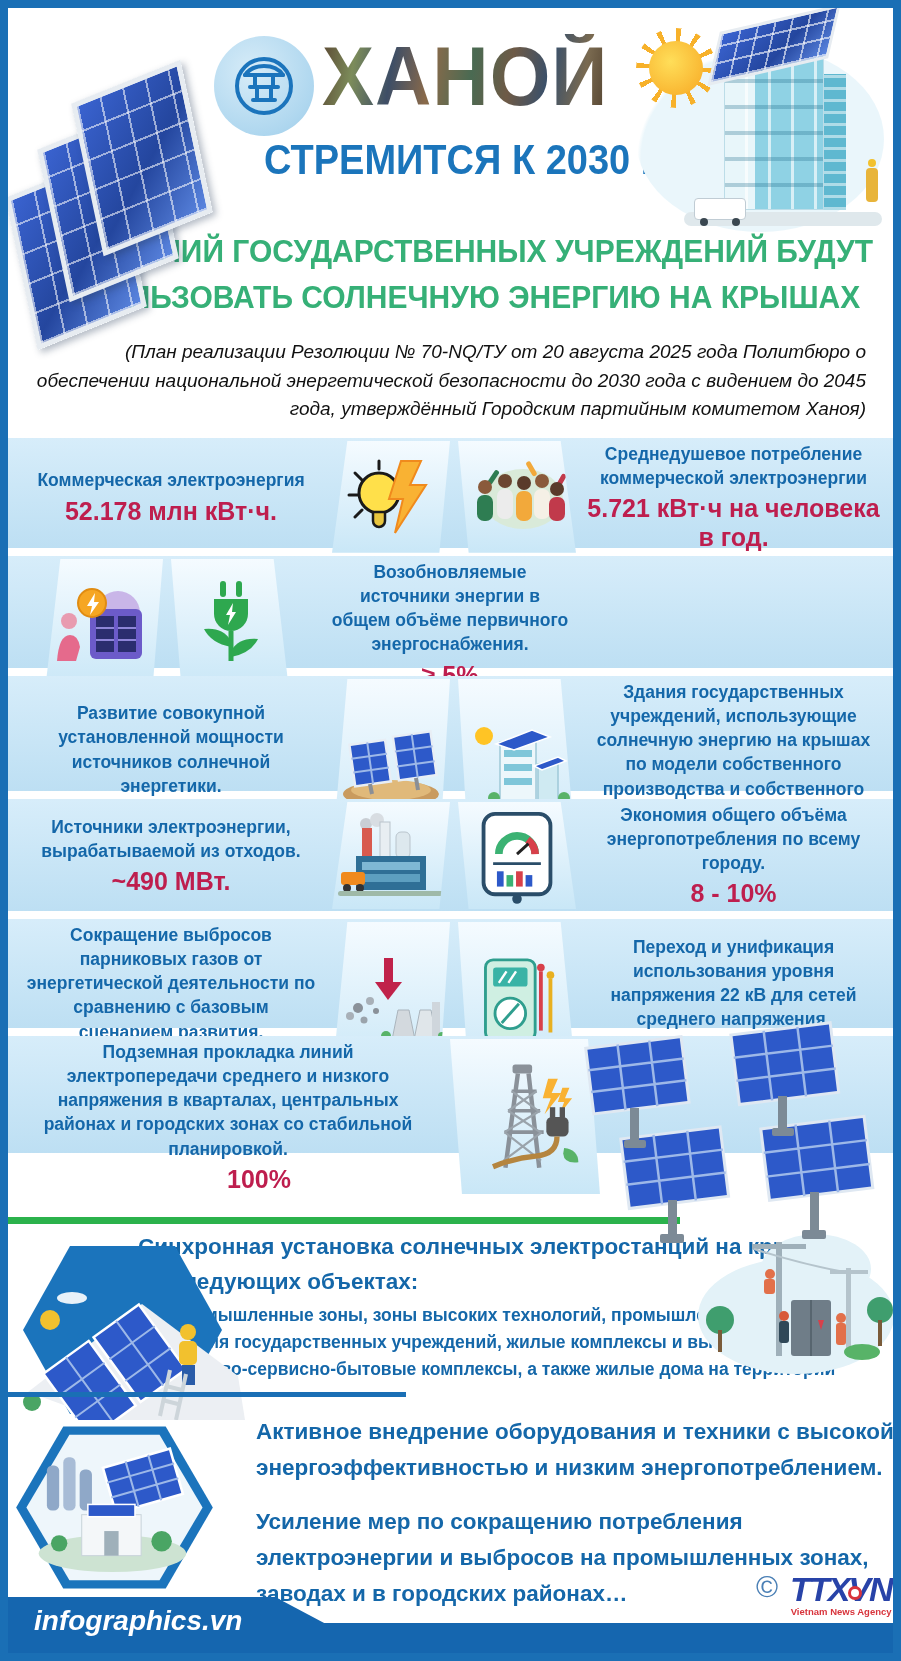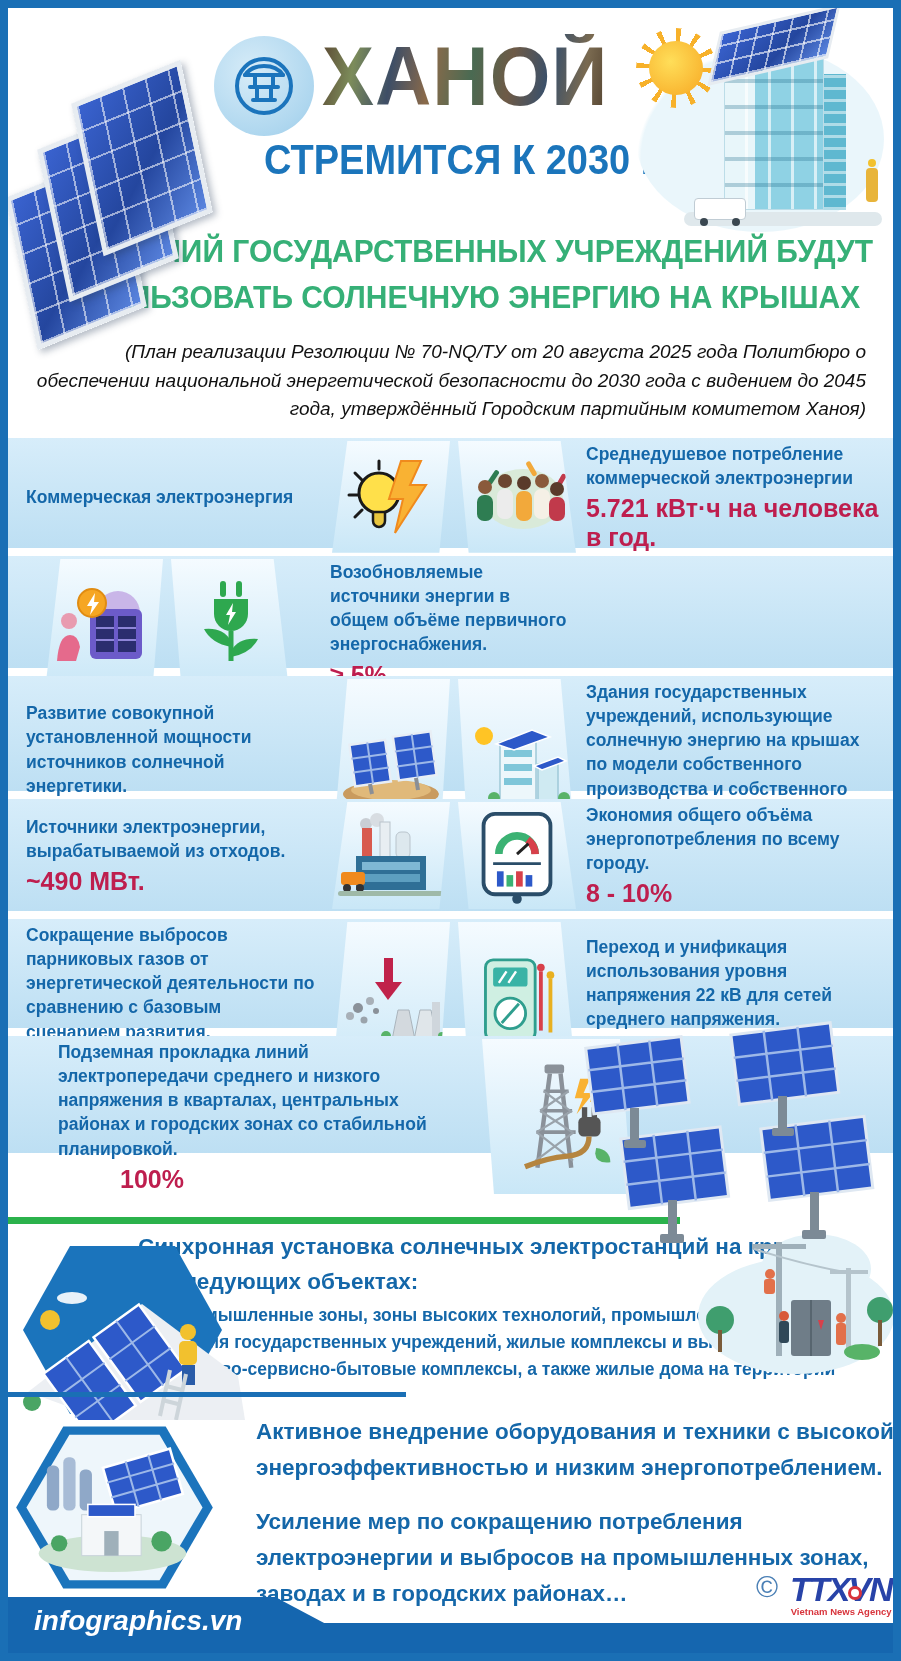--- a/index.html
+++ b/index.html
@@ -60,22 +60,22 @@
   .headline{left:18px;top:220px;width:850px;margin:0;text-align:center;font-size:30px;
             font-weight:bold;color:#36B077;line-height:1.45;transform:scaleY(1.05);transform-origin:top;}
   .subtitle{left:28px;top:330px;width:830px;margin:0;text-align:right;font-style:italic;
             font-size:19px;line-height:1.5;color:#111;}
 
   
   .rows{left:0;top:430px;width:885px;display:flex;flex-direction:column;gap:8px;}
   .row{background:linear-gradient(180deg,#D7EDFA 0%,#BDDFF3 100%);display:grid;
        grid-template-columns:318px 256px 1fr;align-items:center;position:relative;}
   .r1{height:110px}.r2{height:112px}.r3{height:115px}.r4{height:112px}.r5{height:109px}
-  .r6{height:117px;grid-template-columns:432px 170px 1fr;padding-left:32px;}
-  .cell{padding:4px 10px 4px 18px;}
+  .r6{height:117px;grid-template-columns:432px 170px 1fr;}
+  .cell{padding:4px 10px 4px 18px;text-align:center;}
   .cell.right{padding:4px 12px 4px 4px;}
   .label{margin:0;color:#1467A9;font-weight:bold;font-size:17.5px;line-height:1.38;}
   .value{margin:4px 0 0 0;color:#BE1E4E;font-weight:bold;font-size:25px;line-height:1.15;}
   .value.inline{display:inline;font-size:23px;}
   .value.indent{margin-left:62px;}
   .panels{display:flex;gap:8px;justify-content:center;align-items:stretch;height:100%;padding:3px 0;}
   .panel{width:118px;display:flex;align-items:center;justify-content:center;
          background:linear-gradient(180deg,#F5FBFF 0%,#C9E7F7 100%);}
   .pl{clip-path:polygon(13% 0,100% 0,91% 100%,0 100%);}
   .pr{clip-path:polygon(0 0,87% 0,100% 100%,9% 100%);}
@@ -159,20 +159,21 @@
   </div>
 
   <h2 class="abs headline">50% ЗДАНИЙ ГОСУДАРСТВЕННЫХ УЧРЕЖДЕНИЙ БУДУТ ИСПОЛЬЗОВАТЬ СОЛНЕЧНУЮ ЭНЕРГИЮ НА КРЫШАХ</h2>
   <p class="abs subtitle">(План реализации Резолюции № 70-NQ/ТУ от 20 августа 2025 года Политбюро о обеспечении национальной энергетической безопасности до 2030 года с видением до 2045 года, утверждённый Городским партийным комитетом Ханоя)</p>
 
   <div class="abs rows">
 
     <section class="row r1">
       <div class="cell">
         <p class="label">Коммерческая электроэнергия</p>
+        <p class="value">52.178 млн кВт·ч.</p>
       </div>
       <div class="panels">
         <div class="panel pl">
           <svg class="ic" width="96" height="84" viewBox="0 0 96 84">
             <g stroke="#1a1a1a" stroke-width="3" stroke-linecap="round">
               <line x1="12" y1="18" x2="19" y2="25"></line>
                 <line x1="6" y1="40" x2="16" y2="40"></line>
               <line x1="12" y1="62" x2="19" y2="55"></line>
                 <line x1="36" y1="6" x2="36" y2="14"></line>
             </g>

